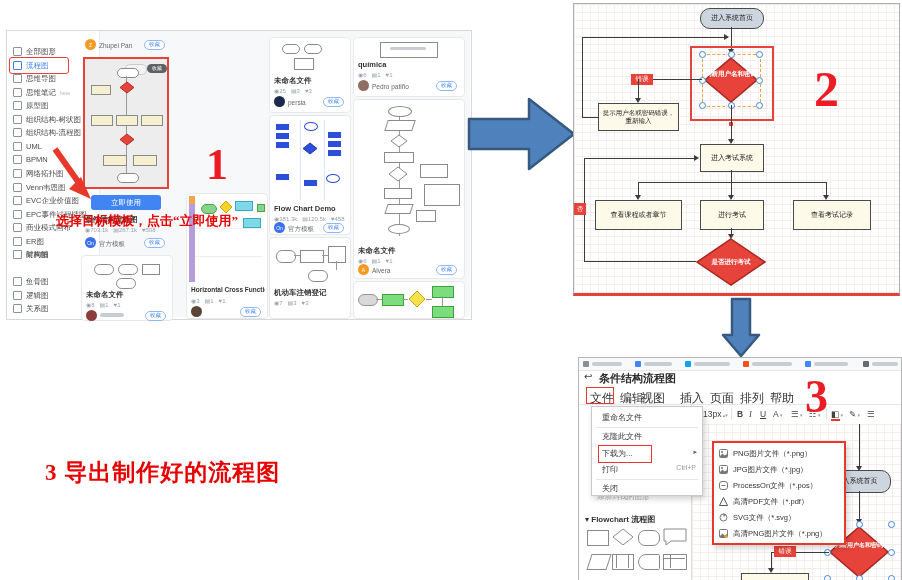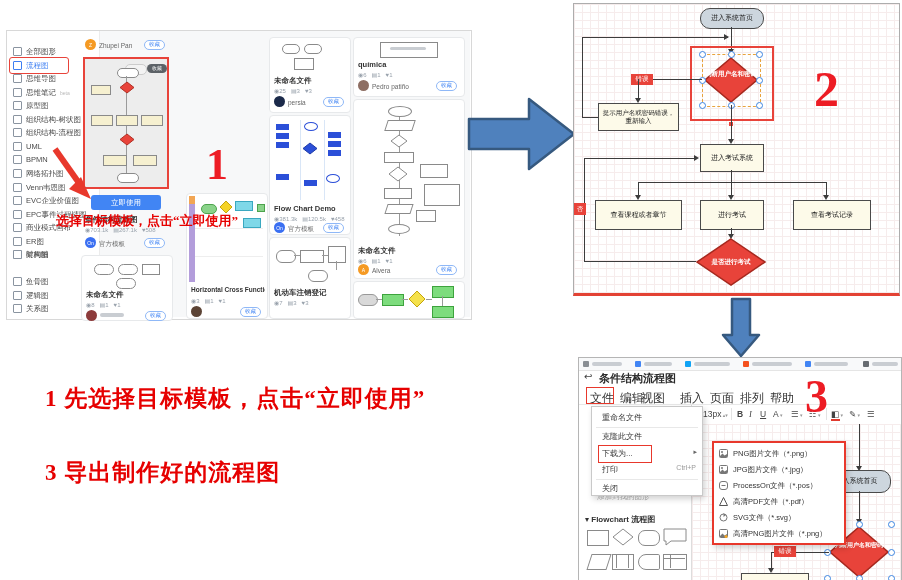--- a/index.html
+++ b/index.html
@@ -365,21 +365,20 @@
 
     <div class="ln" style="left:10px;top:257px;width:112px;height:1px"></div>
     <div class="ln" style="left:10px;top:154px;width:1px;height:104px"></div>
     <div class="ln" style="left:10px;top:154px;width:112px;height:1px"></div>
     <div class="ah-r" style="left:120px;top:151px"></div>
     <div class="rlabel" style="left:0;top:199px;width:12px;height:12px">否</div>
 
     <div class="bignum" style="left:240px;top:60px;font-size:50px">2</div>
   </div>
 
-  <div class="redtext" style="left:45px;top:383px">1 先选择目标模板，点击“立即使用”</div>
   <div class="redtext" style="left:45px;top:457px">3 导出制作好的流程图</div>
 
   <div class="a" style="left:578px;top:357px;width:322px;height:222px;border:1px solid #b5b5b5;background:#fff;overflow:hidden">
 
     <div class="a" style="left:0;top:0;width:322px;height:12px;background:#f8f9fa;border-bottom:1px solid #e5e5e5"></div>
     <div class="chip" style="left:4px;top:3px">
         <span class="fico" style="background:#8a8f94"></span>
         <span class="bar" style="position:static;width:30px"></span>
       </div>
     <div class="chip" style="left:56px;top:3px">

